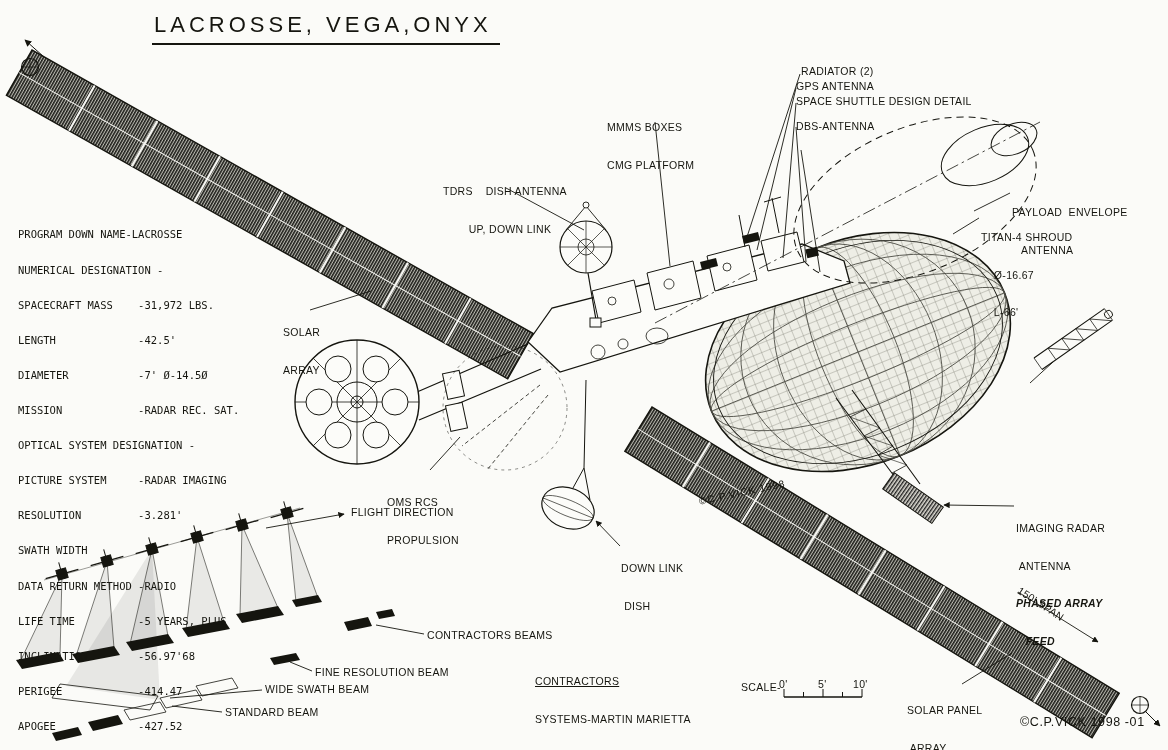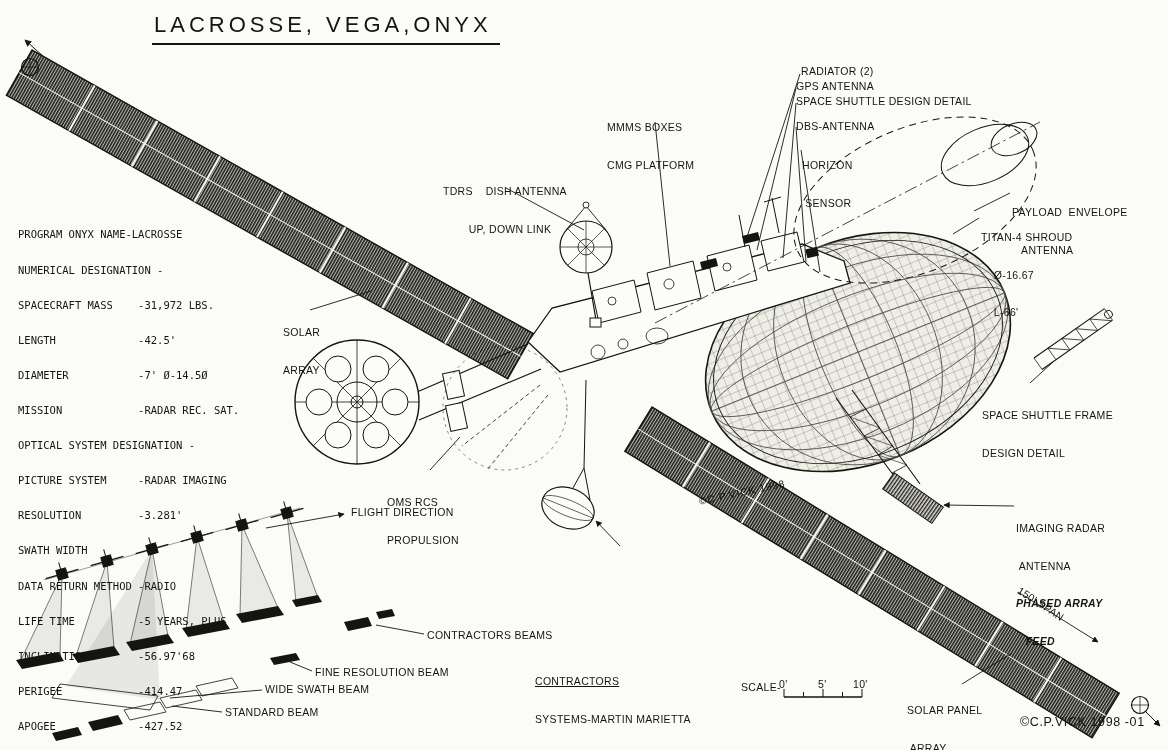--- a/index.html
+++ b/index.html
@@ -259,21 +259,21 @@
   <g stroke="#15150f" fill="none">
     <circle cx="1140" cy="705" r="8.5" stroke-width="1.2"></circle>
     <path d="M1140 696.5v17 M1131.5 705h17" stroke-width=".7"></path>
     <line x1="1146" y1="712" x2="1160" y2="726" stroke-width="1" marker-end="url(#ah)"></line>
   </g>
 </svg>
 
 <div class="title">LACROSSE, VEGA,ONYX</div>
 
 <div class="specs">
-  <div>PROGRAM ONYX NAME-LACROSSE</div>
+  <div>PROGRAM DOWN NAME-LACROSSE</div>
   <div>NUMERICAL DESIGNATION -</div>
   <div>SPACECRAFT MASS    -31,972 LBS.</div>
   <div>LENGTH             -42.5'</div>
   <div>DIAMETER           -7' Ø-14.5Ø</div>
   <div>MISSION            -RADAR REC. SAT.</div>
   <div>OPTICAL SYSTEM DESIGNATION -</div>
   <div>PICTURE SYSTEM     -RADAR IMAGING</div>
   <div>RESOLUTION         -3.281'</div>
   <div>SWATH WIDTH</div>
   <div>DATA RETURN METHOD -RADIO</div>
@@ -296,46 +296,42 @@
   <div>CMG PLATFORM</div>
 </div>
 <div class="lbl" id="lbl-tdrs">
   <div>TDRS    DISH ANTENNA</div>
   <div>        UP, DOWN LINK</div>
 </div>
 <div class="lbl" id="lbl-radiator">RADIATOR (2)</div>
 <div class="lbl" id="lbl-gps">GPS ANTENNA</div>
 <div class="lbl" id="lbl-ssd">SPACE SHUTTLE DESIGN DETAIL</div>
 <div class="lbl" id="lbl-dbs">DBS-ANTENNA</div>
-<div class="lbl" id="lbl-horizon">
-  <div>HORIZON</div>
-  <div> SENSOR</div>
-</div>
 <div class="lbl" id="lbl-payload">
   <div>PAYLOAD  ENVELOPE</div>
   <div>   ANTENNA</div>
 </div>
 <div class="lbl" id="lbl-titan">
   <div>TITAN-4 SHROUD</div>
   <div>    Ø-16.67</div>
   <div>    L-66'</div>
 </div>
 <div class="lbl" id="lbl-solar">
   <div>SOLAR</div>
   <div>ARRAY</div>
 </div>
-<div class="lbl" id="lbl-frame">
-  <div>SPACE SHUTTLE FRAME</div>
-  <div>DESIGN DETAIL</div>
-</div>
 <div class="lbl" id="lbl-oms">
   <div>OMS RCS</div>
   <div>PROPULSION</div>
 </div>
 <div class="lbl" id="lbl-flight">FLIGHT DIRECTION</div>
+<div class="lbl" id="lbl-downlink">
+  <div>DOWN LINK</div>
+  <div> DISH</div>
+</div>
 <div class="lbl" id="lbl-imaging">
   <div>IMAGING RADAR</div>
   <div> ANTENNA</div>
   <div class="it">PHASED ARRAY</div>
   <div class="it">   FEED</div>
 </div>
 <div class="lbl" id="lbl-exp">CONTRACTORS BEAMS</div>
 <div class="lbl" id="lbl-fine">FINE RESOLUTION BEAM</div>
 <div class="lbl" id="lbl-wide">WIDE SWATH BEAM</div>
 <div class="lbl" id="lbl-standard">STANDARD BEAM</div>

